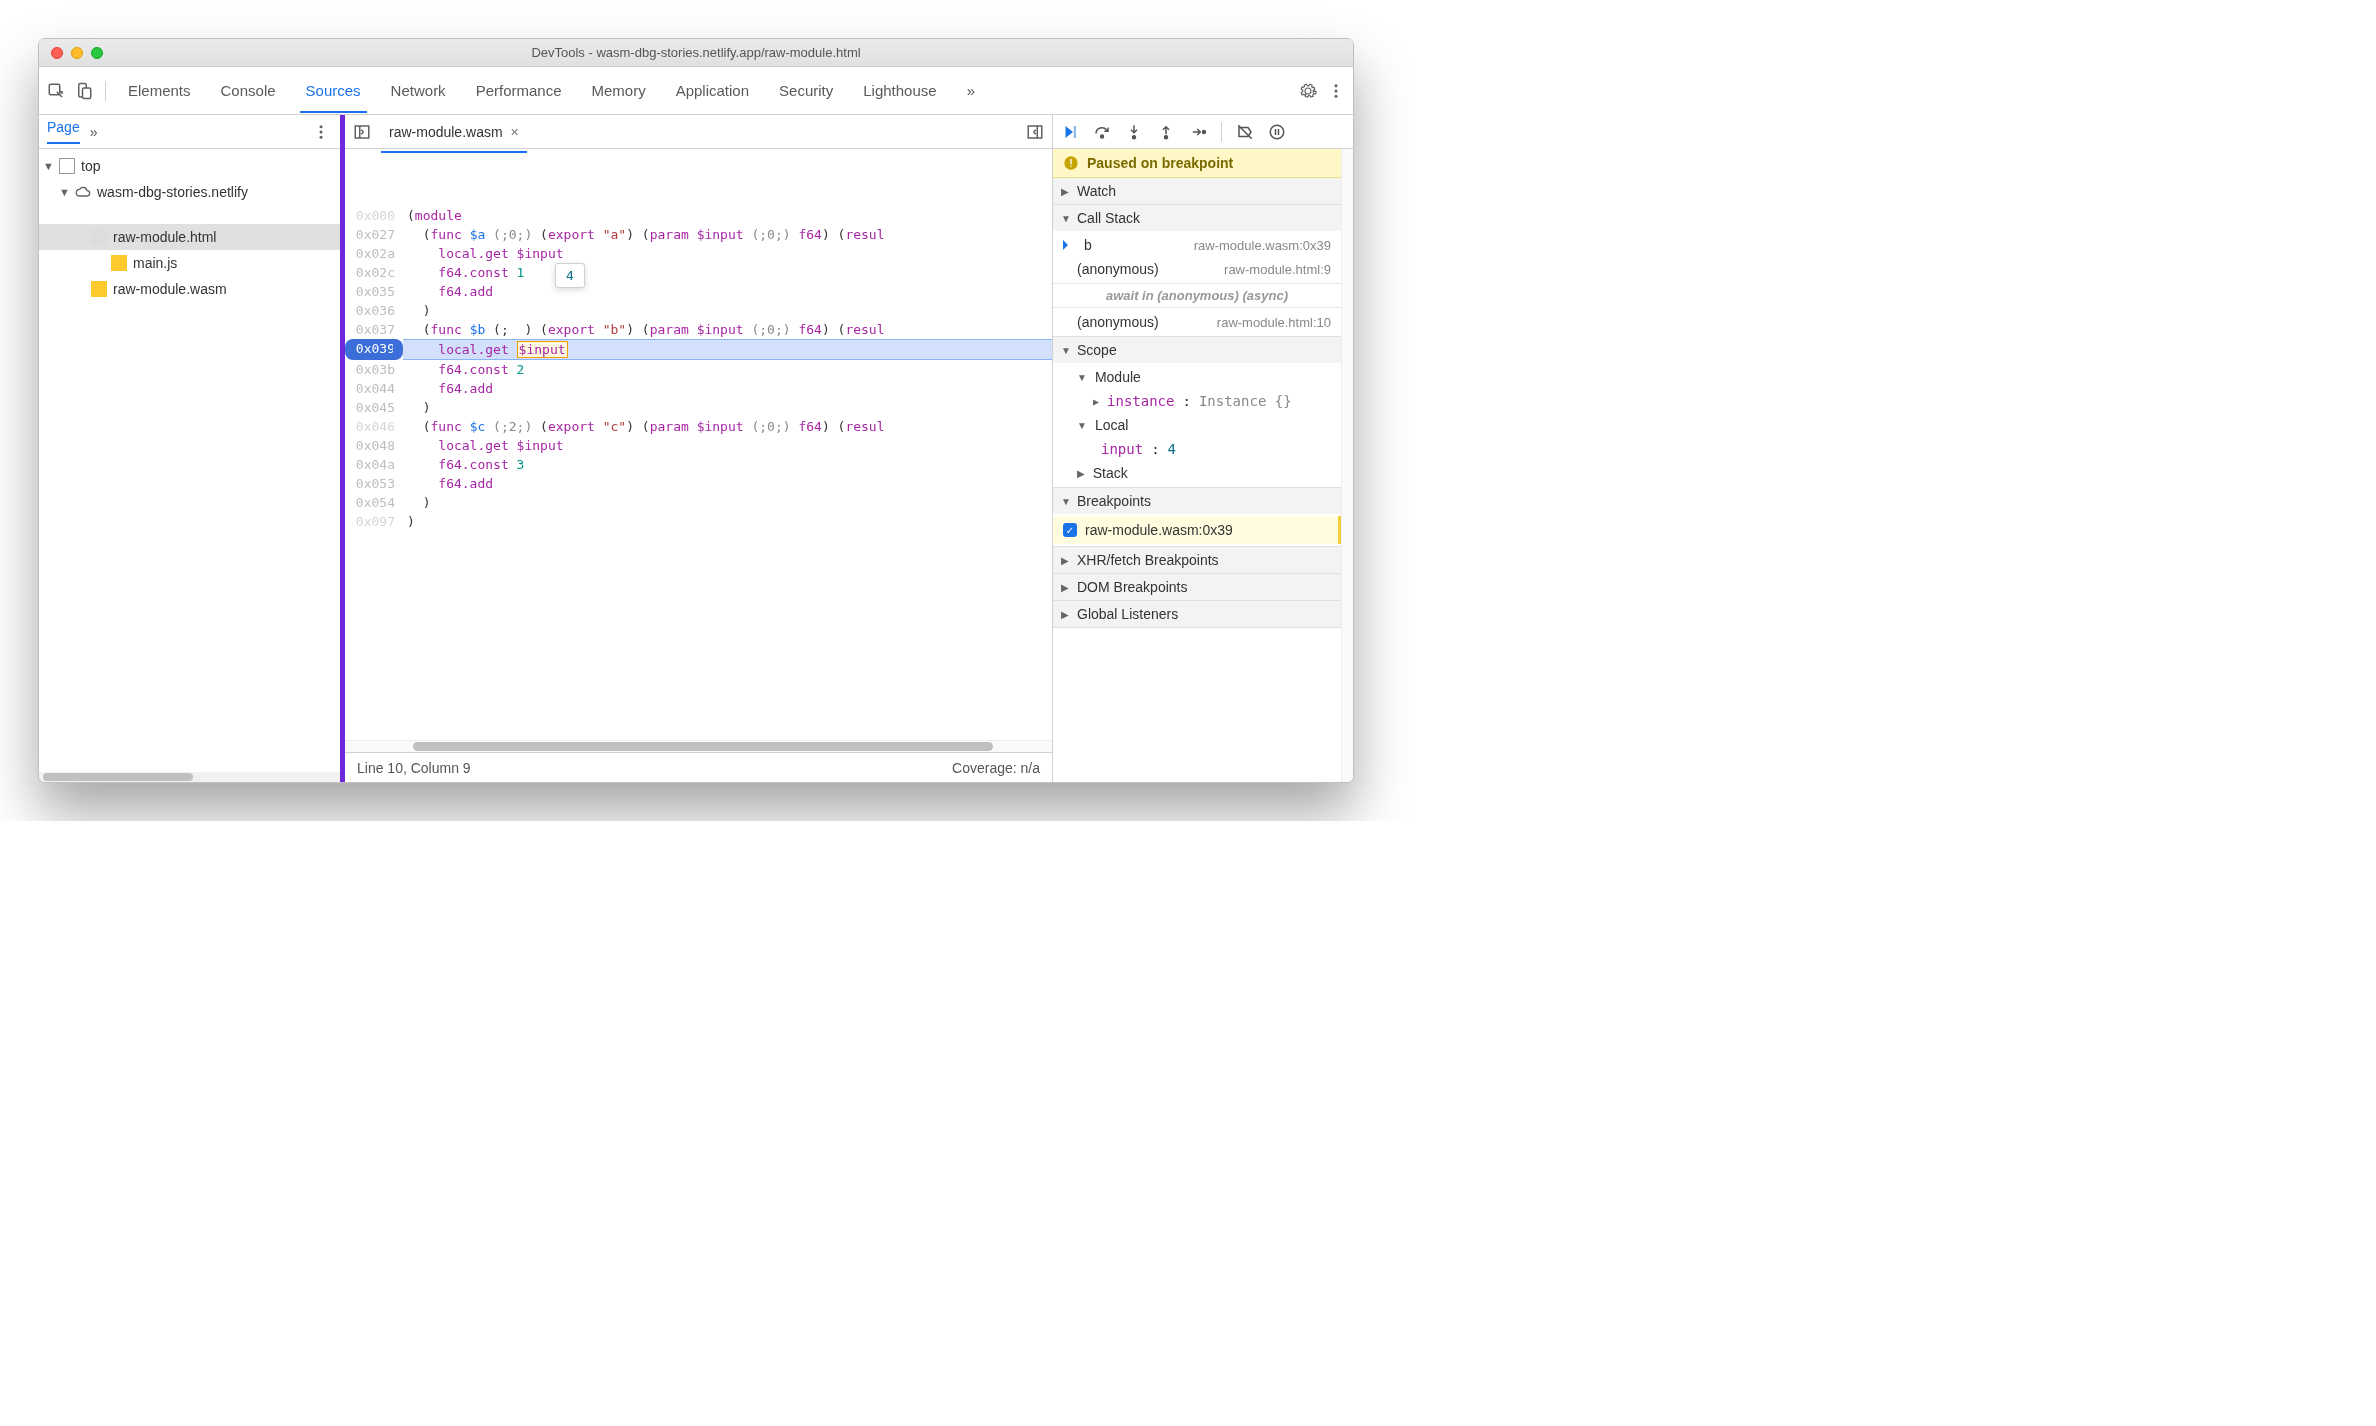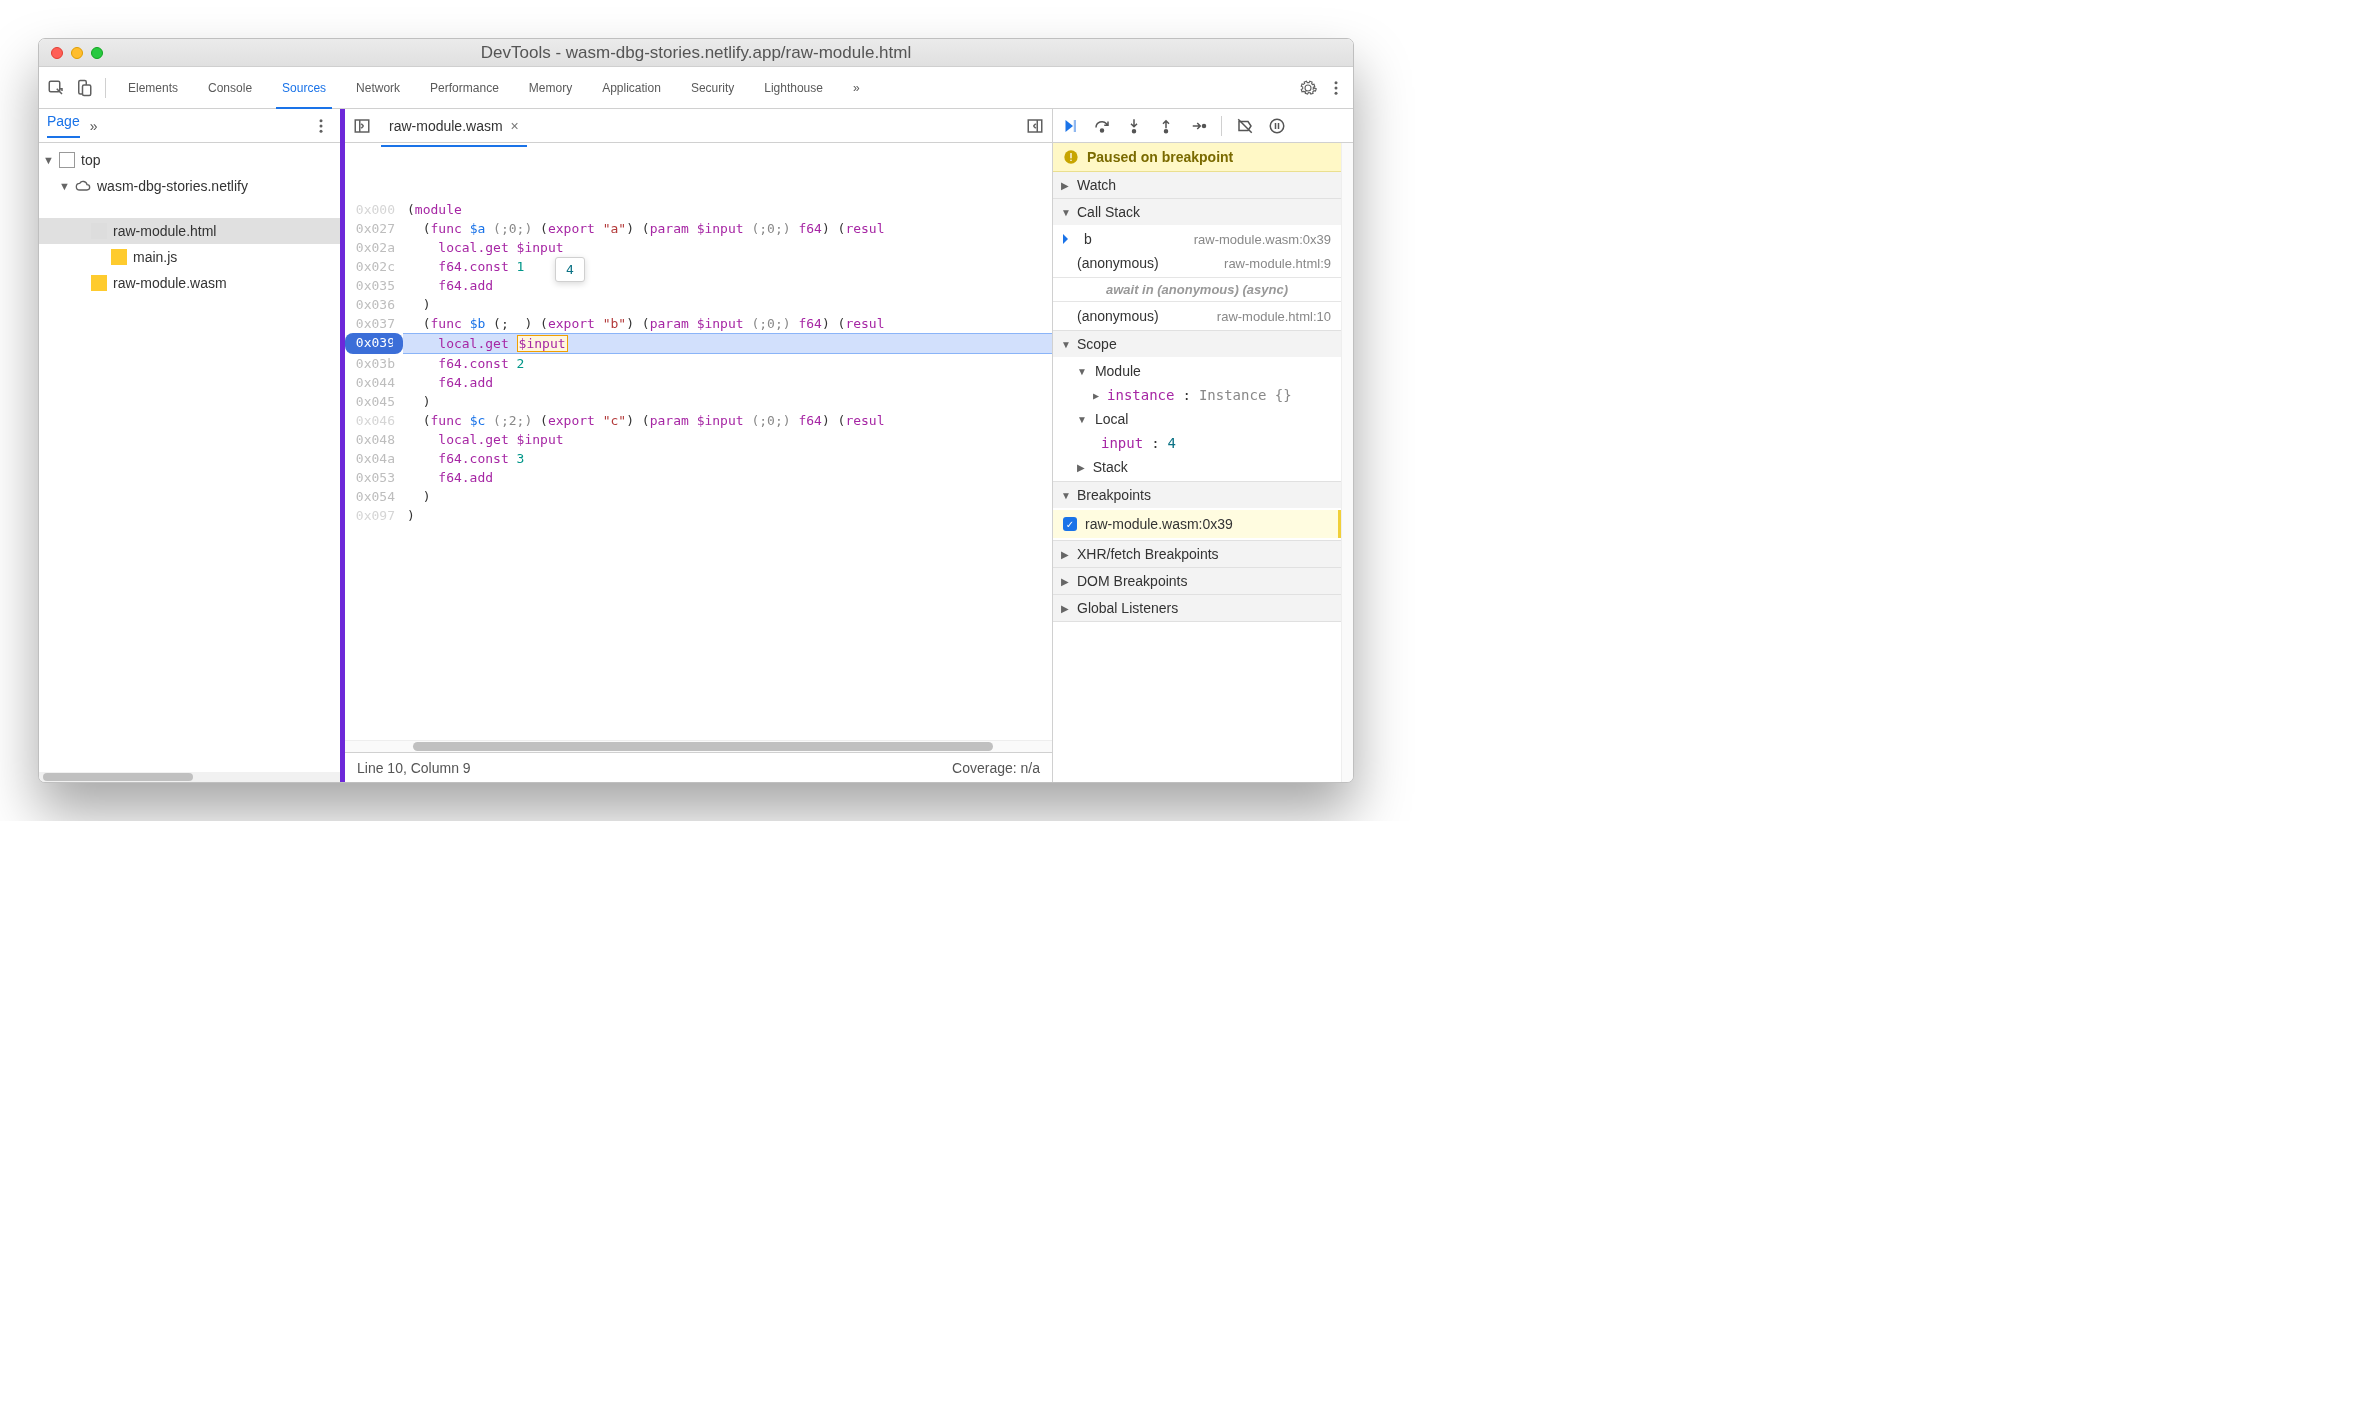--- a/index.html
+++ b/index.html
@@ -22,39 +22,39 @@
     background: #fff;
   }
   
   .titlebar {
     height: 28px;
     background: linear-gradient(#ebebeb,#e0e0e0);
     border-bottom: 1px solid #cfcfcf;
     display: flex;
     align-items: center;
     position: relative;
-    font-size: 17px;
+    font-size: 13px;
     color: #555;
   }
   .traffic { display:flex; gap:8px; padding-left:12px; }
   .traffic .dot { width:12px; height:12px; border-radius:50%; }
   .dot.red{background:#ff5f57;border:1px solid #e33e32;}
   .dot.yellow{background:#ffbd2e;border:1px solid #e09e00;}
   .dot.green{background:#28c940;border:1px solid #11a61f;}
   .titlebar .title { position:absolute; left:0; right:0; text-align:center; pointer-events:none;}
   
   .tabstrip {
-    height: 42px;
+    height: 48px;
     border-bottom: 1px solid #d0d0d0;
     display:flex;
     align-items:center;
     padding: 0 6px;
     gap: 6px;
     color:#5a5a5a;
-    font-size: 12px;
+    font-size: 15px;
   }
   .tabstrip .sep { width:1px; height:20px; background:#d0d0d0; margin:0 4px;}
   .tabstrip .tab { padding: 6px 12px; cursor:default;}
   .tabstrip .tab.active { color:#1a73e8; position:relative;}
   .tabstrip .tab.active::after{content:'';position:absolute;left:6px;right:6px;bottom:-8px;height:2px;background:#1a73e8;}
   .tabstrip .spacer{flex:1;}
   .iconbtn { width:22px; height:22px; display:flex; align-items:center; justify-content:center; color:#606060;}
   .iconbtn svg{width:18px;height:18px;}
   
   .body { flex:1; display:flex; overflow:hidden;}

